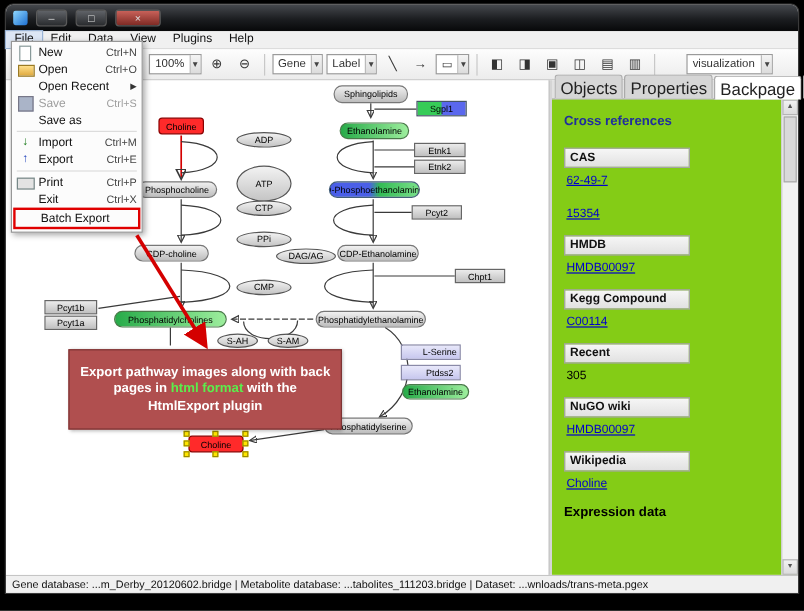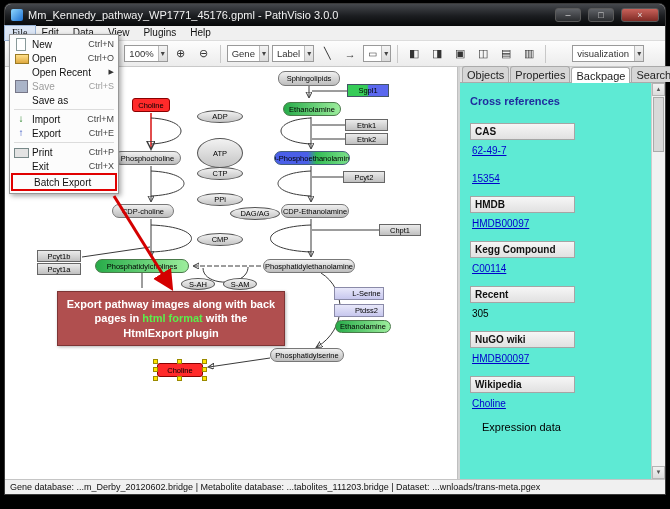--- a/index.html
+++ b/index.html
@@ -15,21 +15,21 @@
     font-size:11px;gap:5px;flex:0 0 22px;}
   .title-icon{width:12px;height:12px;background:linear-gradient(135deg,#8fd8ff,#1d6fd1);border-radius:2px;flex:0 0 12px;}
   .title-text{flex:1;white-space:nowrap;overflow:hidden;}
   .win-btn{width:26px;height:14px;border:1px solid #5a5a5a;border-radius:3px;
     background:linear-gradient(#606368,#2a2c2f);color:#ddd;font-size:9px;line-height:12px;text-align:center;margin-left:2px;}
   .win-btn.close{background:linear-gradient(#c9625a,#7e2a24);width:38px;}
 
   
   .menubar{height:15px;background:#f0f0f0;border-bottom:1px solid #dcdcdc;display:flex;font-size:10px;align-items:stretch;flex:0 0 15px;}
   .menu-item{padding:1px 7px;color:#111;}
-  .menu-item.active{background:#dce6f5;outline:1px solid #9ab4d6;font-family:Liberation Serif, serif;}
+  .menu-item.active{background:#dce6f5;outline:1px solid #9ab4d6;}
 
   
   .toolbar{height:26px;background:linear-gradient(#fdfdfd,#ececec);border-bottom:1px solid #c9c9c9;
     display:flex;align-items:center;padding:0 5px;gap:3px;font-size:10px;flex:0 0 26px;color:#333;}
   .tb-btn{width:20px;height:20px;display:flex;align-items:center;justify-content:center;font-size:11px;color:#333;border:1px solid transparent;border-radius:2px;}
   .tb-sep{width:1px;height:18px;background:#c8c8c8;margin:0 3px;flex:0 0 1px;}
   .tb-label{margin:0 2px;color:#222;}
   .combo{background:#fff;border:1px solid #9a9a9a;height:17px;display:flex;align-items:center;padding-left:4px;gap:4px;font-size:9.5px;}
   .combo .arrow{font-size:8px;color:#444;background:linear-gradient(#f4f4f4,#dcdcdc);border-left:1px solid #bbb;height:100%;display:flex;align-items:center;padding:0 2px;}
   .ti{display:inline-block;}
@@ -53,21 +53,21 @@
   .node.met-green{border:1px solid #4a7a4a;border-radius:7px;background:linear-gradient(90deg,#27ab49,#9dee9d);}
   .node.met-red{border:1px solid #8a0000;border-radius:3px;background:#ff2a2a;}
   .node.met-bluegreen{border:1px solid #45607a;border-radius:7px;background:linear-gradient(90deg,#4a5fe8 0%,#4a5fe8 44%,#33bb55 56%,#7ae08a 100%);}
   .node.met-purple{border:1px solid #8a8aa8;background:linear-gradient(180deg,#e8e8fa,#c7c7ee);padding-left:15px;}
   .node.gene{border:1px solid #666;background:linear-gradient(180deg,#ebebeb,#c0c0c0);}
   .node.gene-bg{border:1px solid #456;background:linear-gradient(90deg,#36cc58 0%,#36cc58 48%,#5a68ee 52%,#5a68ee 100%);}
   .node.ellipse{border:1px solid #555;border-radius:50%;background:linear-gradient(180deg,#f2f2f2,#c5c5c5);}
   .handle{position:absolute;width:5px;height:5px;background:#ffe600;border:1px solid #9a8a00;z-index:5;}
 
   
-  .callout{position:absolute;left:57px;top:291px;width:228px;height:55px;background:#b04f4f;border:1px solid #7d3434;
+  .callout{position:absolute;left:57px;top:291px;width:228px;height:67px;background:#b04f4f;border:1px solid #7d3434;
     color:#fff;font-weight:bold;font-size:11px;text-align:center;display:flex;align-items:center;justify-content:center;
     padding:3px 8px;line-height:1.3;z-index:40;box-shadow:1px 1px 3px rgba(0,0,0,.3);}
   .callout .hl{color:#5bee4c;}
 
   
   .file-menu{position:absolute;left:9px;top:34px;width:110px;background:#fcfcfc;border:1px solid #979797;
     box-shadow:2px 2px 5px rgba(0,0,0,.35);z-index:30;font-size:10px;padding:2px 1px;}
   .fm-item{display:flex;align-items:center;height:14px;padding:0 3px;gap:4px;}
   .fm-icon{width:14px;height:12px;flex:0 0 14px;position:relative;font-size:10px;line-height:12px;text-align:center;font-weight:bold;}
   .fm-icon.ic-new::before{content:'';position:absolute;left:2px;top:0;width:8px;height:11px;background:#fff;border:1px solid #899;}
@@ -77,49 +77,48 @@
   .fm-icon.green{color:#1a7a1a;} .fm-icon.blue{color:#2244bb;}
   .fm-label{flex:1;white-space:nowrap;color:#111;}
   .fm-short{color:#444;font-size:9px;}
   .fm-sub{font-size:7px;color:#333;}
   .fm-item.disabled .fm-label,.fm-item.disabled .fm-short{color:#9d9d9d;}
   .fm-item.highlighted{border:2px solid #e00000;height:18px;}
   .fm-sep{height:1px;background:#dcdcdc;margin:2px 3px;}
 
   
   .sidebar{width:205px;background:#f0f0f0;display:flex;flex-direction:column;flex:0 0 205px;}
-  .tabs{display:flex;height:16px;background:#e2e2e2;border-bottom:1px solid #aaa;font-size:11px;align-items:flex-end;padding-left:1px;flex:0 0 16px;text-align:right;}
+  .tabs{display:flex;height:16px;background:#e2e2e2;border-bottom:1px solid #aaa;font-size:14px;align-items:flex-end;padding-left:1px;flex:0 0 16px;text-align:right;}
   .tab{padding:2px 4px 1px;border:1px solid #aaa;border-bottom:none;background:#d6d6d6;border-radius:3px 3px 0 0;margin-left:1px;color:#222;}
   .tab.active{background:#fff;position:relative;top:1px;}
-  .sidebar-body{flex:1;display:flex;min-height:0;background:#5eead4;}
+  .sidebar-body{flex:1;display:flex;min-height:0;background:#84cc16;}
   .sidebar-content{flex:1;padding:12px 8px 0 10px;overflow:hidden;}
   .crossref-title{color:#1f2d9e;font-weight:bold;font-size:11px;margin-bottom:16px;}
   .xref{margin-bottom:7px;}
   .xref-header{width:105px;background:linear-gradient(#f6f6f6,#e1e1e1);border:1px solid #a5a5a5;font-weight:bold;font-size:10px;padding:2px 4px;color:#111;}
   .xref-value{display:inline-block;margin:5px 0 5px 2px;font-size:10px;color:#0000cc;text-decoration:underline;}
   .xref-value.plain{color:#000;text-decoration:none;}
-  .expression{font-weight:normal;font-size:11px;margin-top:6px;color:#000;margin-left:12px;}
+  .expression{font-weight:bold;font-size:11px;margin-top:6px;color:#000;}
   .sb-scroll{width:14px;background:#f2f2f2;border-left:1px solid #ccc;display:flex;flex-direction:column;align-items:center;flex:0 0 14px;}
   .sb-arrow{width:13px;height:13px;background:linear-gradient(#f2f2f2,#dcdcdc);border:1px solid #b5b5b5;font-size:6px;text-align:center;line-height:11px;color:#555;}
   .sb-thumb{width:11px;height:55px;background:#d9d9d9;border:1px solid #aaa;margin-top:1px;}
   .sb-fill{flex:1;}
 
   
   .statusbar{height:15px;background:#f0f0f0;border-top:1px solid #c5c5c5;font-size:9px;display:flex;align-items:center;padding:0 5px;color:#111;flex:0 0 15px;white-space:nowrap;overflow:hidden;}
 
   .annot-arrow{position:absolute;left:0;top:0;z-index:50;pointer-events:none;}
 </style>
 </head>
 <body>
 
 <div class="window">
 
   <div class="titlebar">
     <span class="title-icon"></span>
-    <span class="title-text">Mm_Kennedy_pathway_WP1771_45176.gpml - PathVisio 3.0.0</span>
     <span class="win-btn">–</span>
     <span class="win-btn">□</span>
     <span class="win-btn close">×</span>
   </div>
 
   <div class="menubar">
       <div class="menu-item active">File</div>
       <div class="menu-item">Edit</div>
       <div class="menu-item">Data</div>
       <div class="menu-item">View</div>

